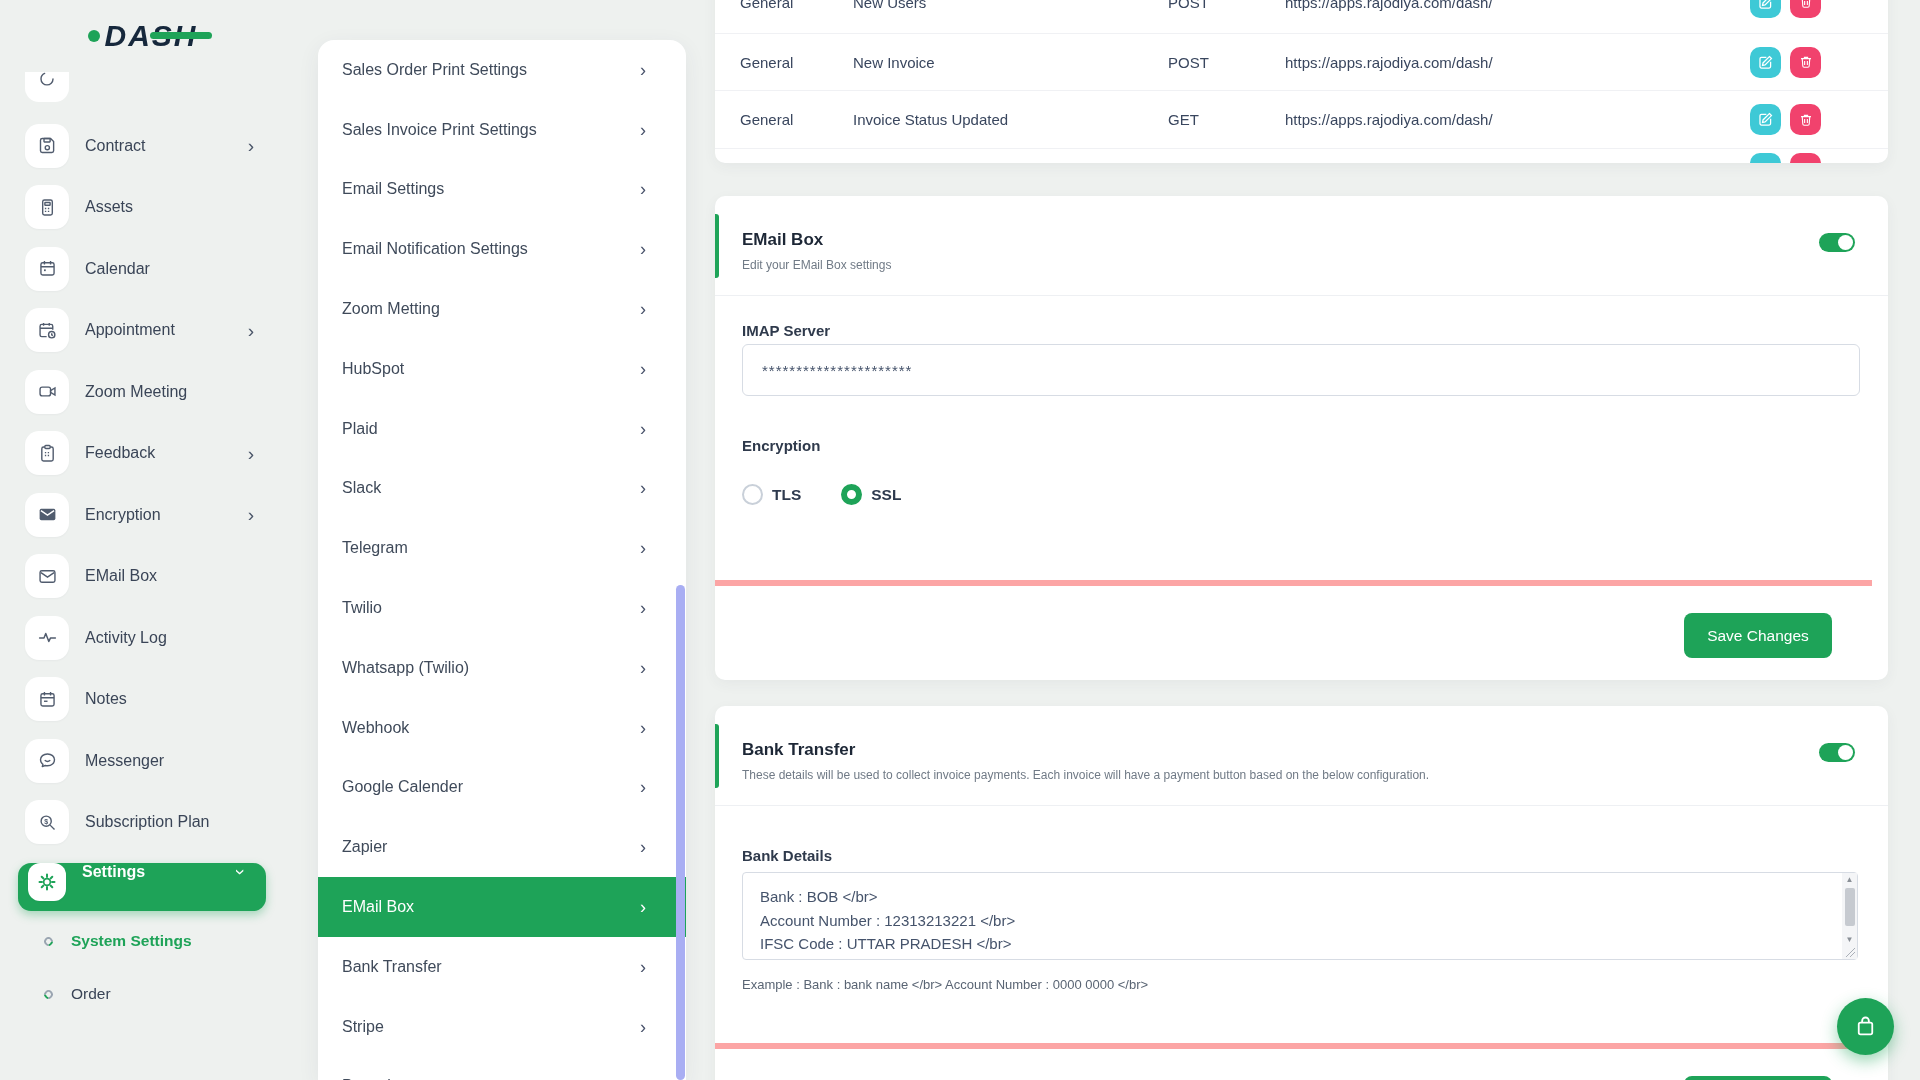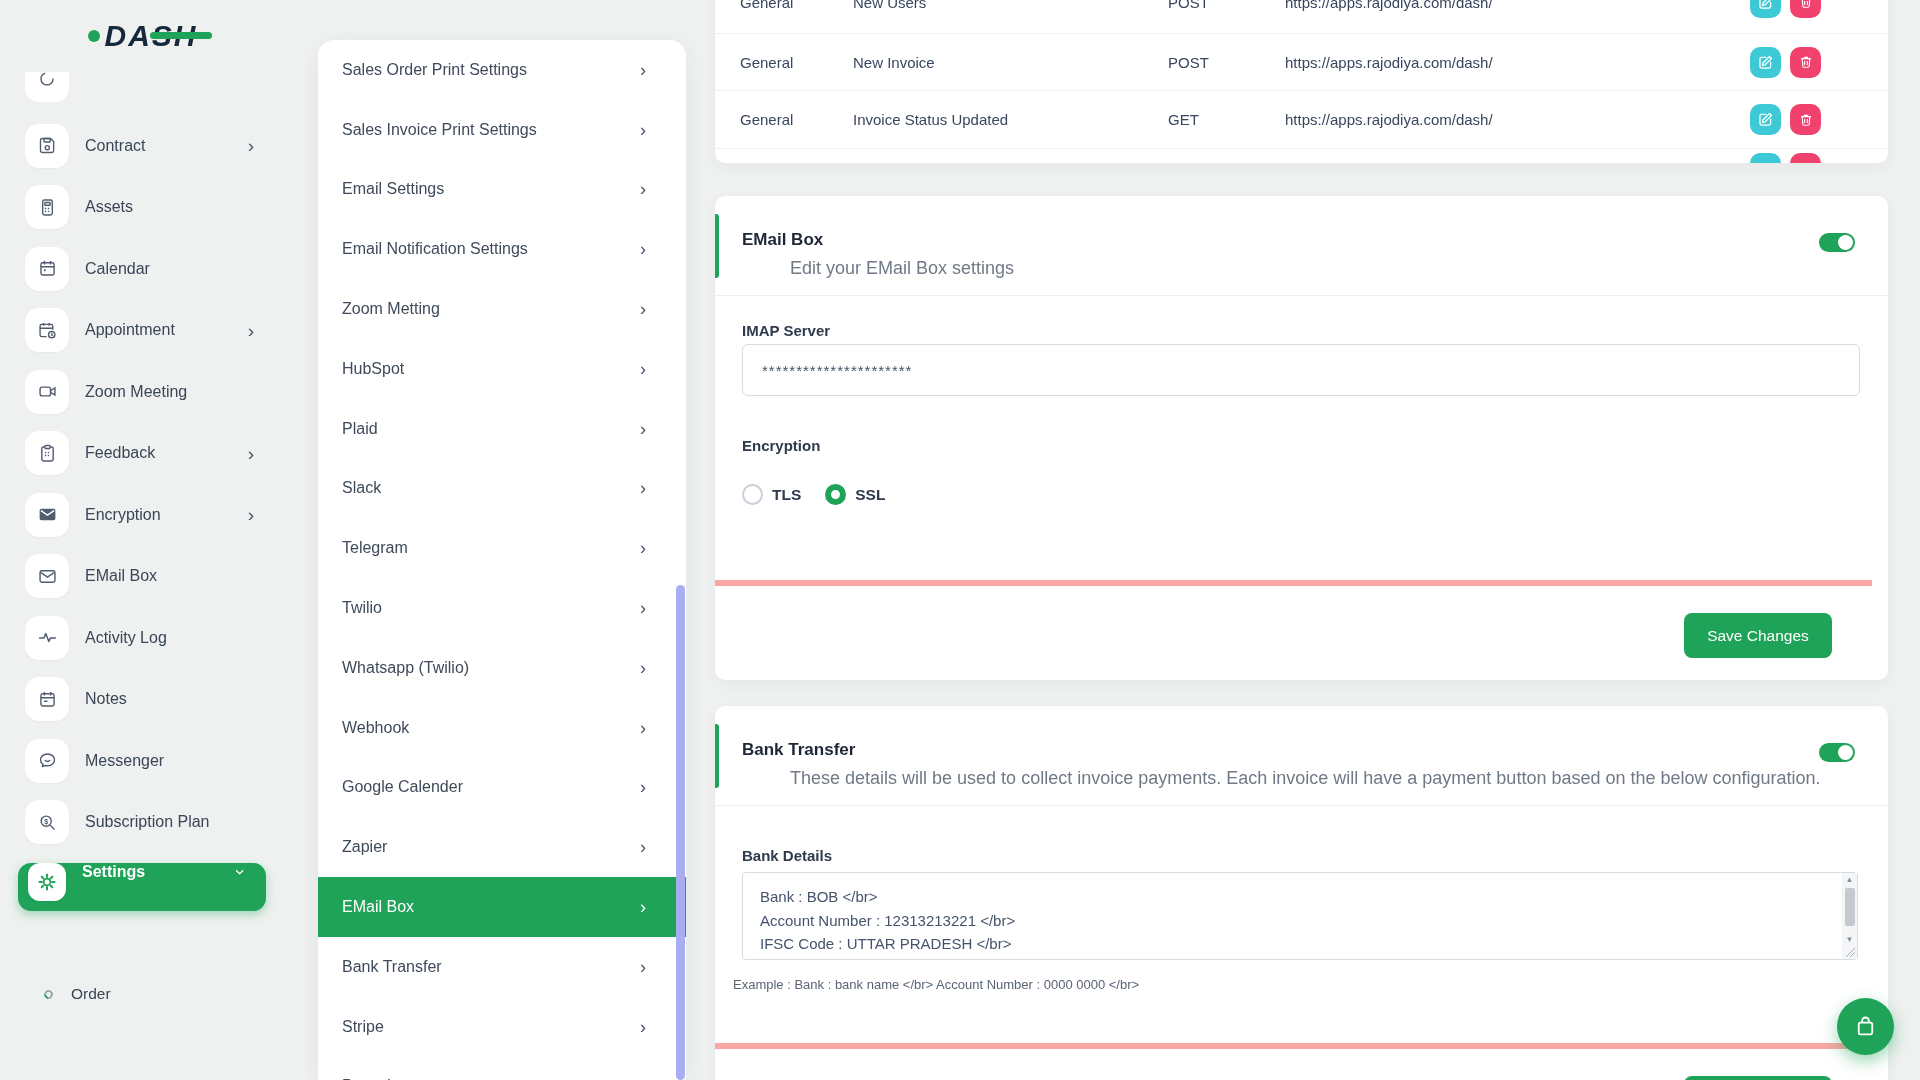--- a/index.html
+++ b/index.html
@@ -65,52 +65,52 @@
   .t-actions { display:flex; gap:9px; margin-right:67px; }
   .act-btn { width:31px; height:31px; border-radius:10px; border:none; display:flex; align-items:center;
           justify-content:center; cursor:pointer; }
   .act-edit { background:#3ec9d6; }
   .act-del  { background:#f1426d; }
 
   
   .card-header { position:relative; height:100px; border-bottom:1px solid #eef0f3; }
   .accent { position:absolute; left:0; top:18px; width:4px; height:64px; background:#1ea358; border-radius:0 3px 3px 0; }
   .card-title { position:absolute; left:27px; top:34px; font-size:17px; font-weight:700; color:#1d2736; }
-  .card-sub { position:absolute; left:27px; top:62px; font-size:18px; color:#707a86;margin-left:48px; }
+  .card-sub { position:absolute; left:27px; top:62px; font-size:12px; color:#707a86; }
   .toggle { position:absolute; right:33px; top:37px; width:36px; height:19px; border-radius:10px;
           background:#1ea358; cursor:pointer; }
   .toggle .knob { position:absolute; right:2px; top:2px; width:15px; height:15px; border-radius:50%; background:#fff; }
   .field-label { font-size:15px; font-weight:700; color:#2f3a4c; }
 
   .email-card { top:196px; height:484px; }
   .imap-label { position:absolute; left:27px; top:126px; }
   .imap-input { position:absolute; left:27px; top:148px; width:1118px; height:52px; border:1px solid #d7dce4;
           border-radius:6px; background:#fff; font-family:inherit; font-size:15px; color:#45536b;
           padding:0 19px; letter-spacing:1px; }
   .enc-label { position:absolute; left:27px; top:241px; }
-  .radio-row { position:absolute; left:27px; top:288px; display:flex; align-items:center; gap:24px;text-align:right; }
+  .radio-row { position:absolute; left:27px; top:288px; display:flex; align-items:center; gap:40px;text-align:right; }
   .radio-opt { display:flex; align-items:center; gap:9px; cursor:pointer; }
   .radio { width:21px; height:21px; border-radius:50%; background:#fff; border:2px solid #c9d0d9; }
   .radio.checked { border:6.5px solid #1ea358; }
   .radio-text { font-size:15.5px; font-weight:700; color:#2e3a4e; }
   .card-footer { position:absolute; left:0; right:16px; top:384px; border-top:6px solid #fca5a5; }
   .save-btn { position:absolute; right:40px; top:27px; width:148px; height:45px; background:#1ea358; border:none;
           border-radius:8px; color:#fff; font-family:inherit; font-size:15.5px; cursor:pointer; }
 
   .bank-card { top:706px; height:420px; }
   .bank-label { position:absolute; left:27px; top:141px; }
   .bank-area-wrap { position:absolute; left:27px; top:166px; width:1116px; height:88px; }
   .bank-area { width:100%; height:100%; border:1px solid #d7dce4; border-radius:4px; resize:none; overflow:hidden;
           font-family:inherit; font-size:15px; color:#45536b; line-height:23.5px; padding:12px 30px 0 17px; }
   .fake-scroll { position:absolute; right:1px; top:1px; width:15px; height:86px; background:#f4f5f7; }
   .fs-arrow { position:absolute; left:0; width:15px; height:14px; color:#8a9097; font-size:8px; text-align:center; line-height:14px; }
   .fs-thumb { position:absolute; left:2.5px; top:15px; width:10px; height:38px; background:#c6cad0; border-radius:2px; }
   .resize-grip { position:absolute; right:2px; bottom:2px; width:10px; height:10px;
           background:linear-gradient(135deg, transparent 50%, #aab0b8 50%, #aab0b8 57%, transparent 57%, transparent 72%, #aab0b8 72%, #aab0b8 79%, transparent 79%); }
-  .bank-example { position:absolute; left:18px; top:271px; font-size:13px; color:#5a6574; }
+  .bank-example { position:absolute; left:27px; top:271px; font-size:13px; color:#5a6574; }
   .bank-footer { top:337px; }
 
   
   .fab { position:absolute; left:1837px; top:998px; width:57px; height:57px; border-radius:50%; border:none;
           background:#1ea358; box-shadow:0 6px 16px rgba(30,163,88,.45); cursor:pointer;
           display:flex; align-items:center; justify-content:center; }
 
   svg.ic { display:block; }
 </style>
 </head>
@@ -258,20 +258,24 @@
       <span class="icon-box">
         <svg class="ic" width="20" height="20" viewBox="0 0 24 24" fill="none" stroke="#1ea358" stroke-width="2.4" stroke-linecap="round">
           <circle cx="12" cy="12" r="4" stroke-width="2"></circle>
           <path d="M18 12h3M16.24 16.24l2.12 2.12M12 18v3M7.76 16.24l-2.12 2.12M6 12H3M7.76 7.76L5.64 5.64M12 6V3M16.24 7.76l2.12-2.12"></path>
         </svg>
         </span>
       <span class="side-label">Settings</span>
       <span class="side-chev chev-down">›</span>
     </div>
 
+    <div class="sub-item active" style="top:921px;">
+      <span class="bullet half-green"></span>
+      <span class="sub-label">System Settings</span>
+    </div>
     <div class="sub-item" style="top:974px;">
       <span class="bullet half-green2"></span>
       <span class="sub-label">Order</span>
     </div>
   </aside>
 
   <div class="panel">
     <div class="panel-item">
         <span class="panel-label">Sales Order Print Settings</span>
         <span class="panel-chev">›</span>

